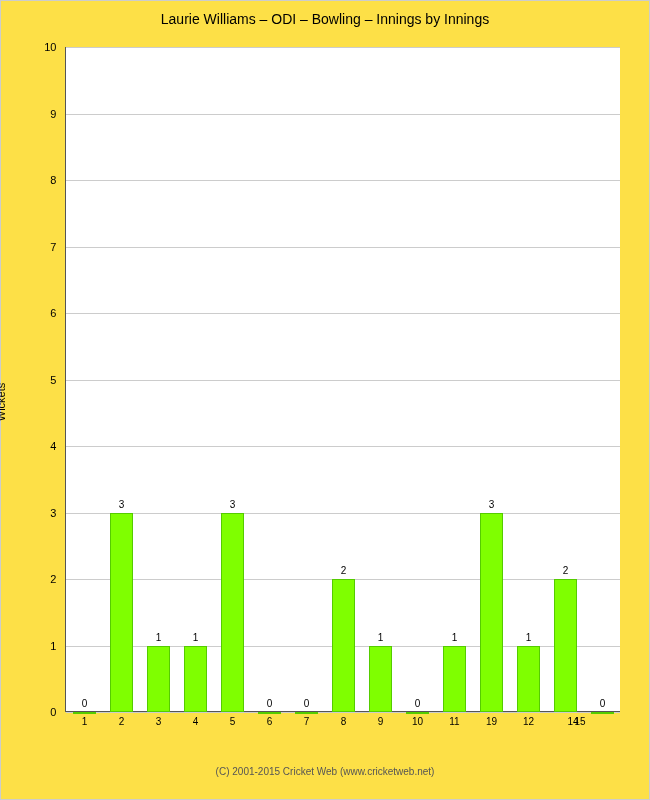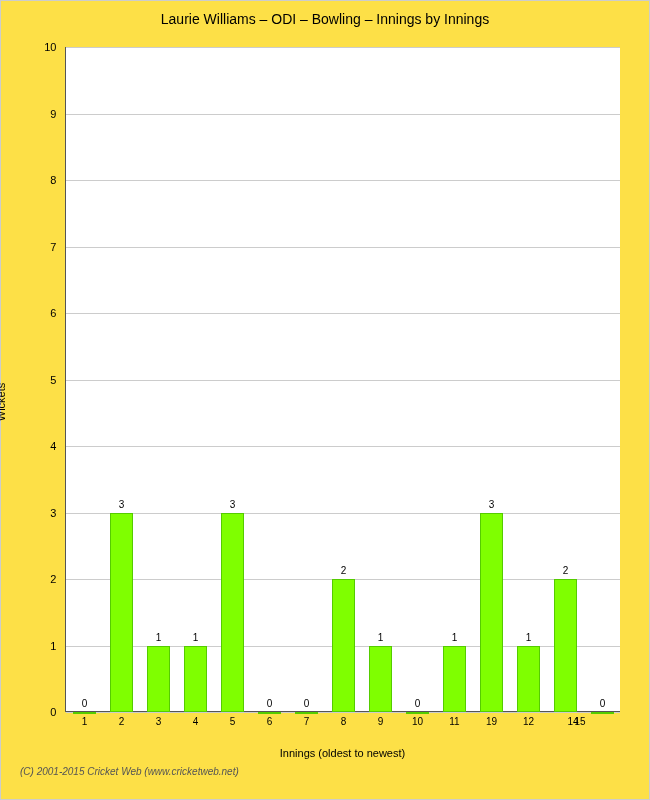--- a/index.html
+++ b/index.html
@@ -120,17 +120,16 @@
         <div style="position: absolute; left: 451.4px; top: 584.5px; width: 22.2px; text-align: center; font-size: 10px; color: rgb(0, 0, 0);">1</div>
         <div style="position: absolute; left: 462.5px; top: 669px; transform: translateX(-50%); font-size: 10px; color: rgb(0, 0, 0);">12</div>
         <div style="position: absolute; left: 488.4px; top: 532px; width: 22.2px; height: 133px; background: rgb(127, 255, 0); border: 1px solid rgb(85, 204, 0);"></div>
         <div style="position: absolute; left: 488.4px; top: 518px; width: 22.2px; text-align: center; font-size: 10px; color: rgb(0, 0, 0);">2</div>
         <div style="position: absolute; left: 507px; top: 669px; transform: translateX(-50%); font-size: 10px; color: rgb(0, 0, 0);">14</div>
         <div style="position: absolute; left: 525.4px; top: 665px; width: 22.2px; height: 1px; background: rgb(127, 255, 0); border: 1px solid rgb(85, 204, 0);"></div>
         <div style="position: absolute; left: 525.4px; top: 651px; width: 22.2px; text-align: center; font-size: 10px; color: rgb(0, 0, 0);">0</div>
         <div style="position: absolute; left: 514px; top: 669px; transform: translateX(-50%); font-size: 10px; color: rgb(0, 0, 0);">15</div>
       </div>
 
-    <div style="position:absolute; bottom:8px; left:45px; right:10px; text-align:center; font-size:11px;">Innings (oldest to newest)</div>
 
-    <div style="position:absolute; bottom:-10px; left:0; right:0; text-align:left; font-size:10px; color:#555;font-style:italic;">(C) 2001-2015 Cricket Web (www.cricketweb.net)</div>
+    <div style="position:absolute; bottom:-10px; left:0; right:0; text-align:center; font-size:10px; color:#555;">(C) 2001-2015 Cricket Web (www.cricketweb.net)</div>
   </div>
 </div>
 
 </body></html>

